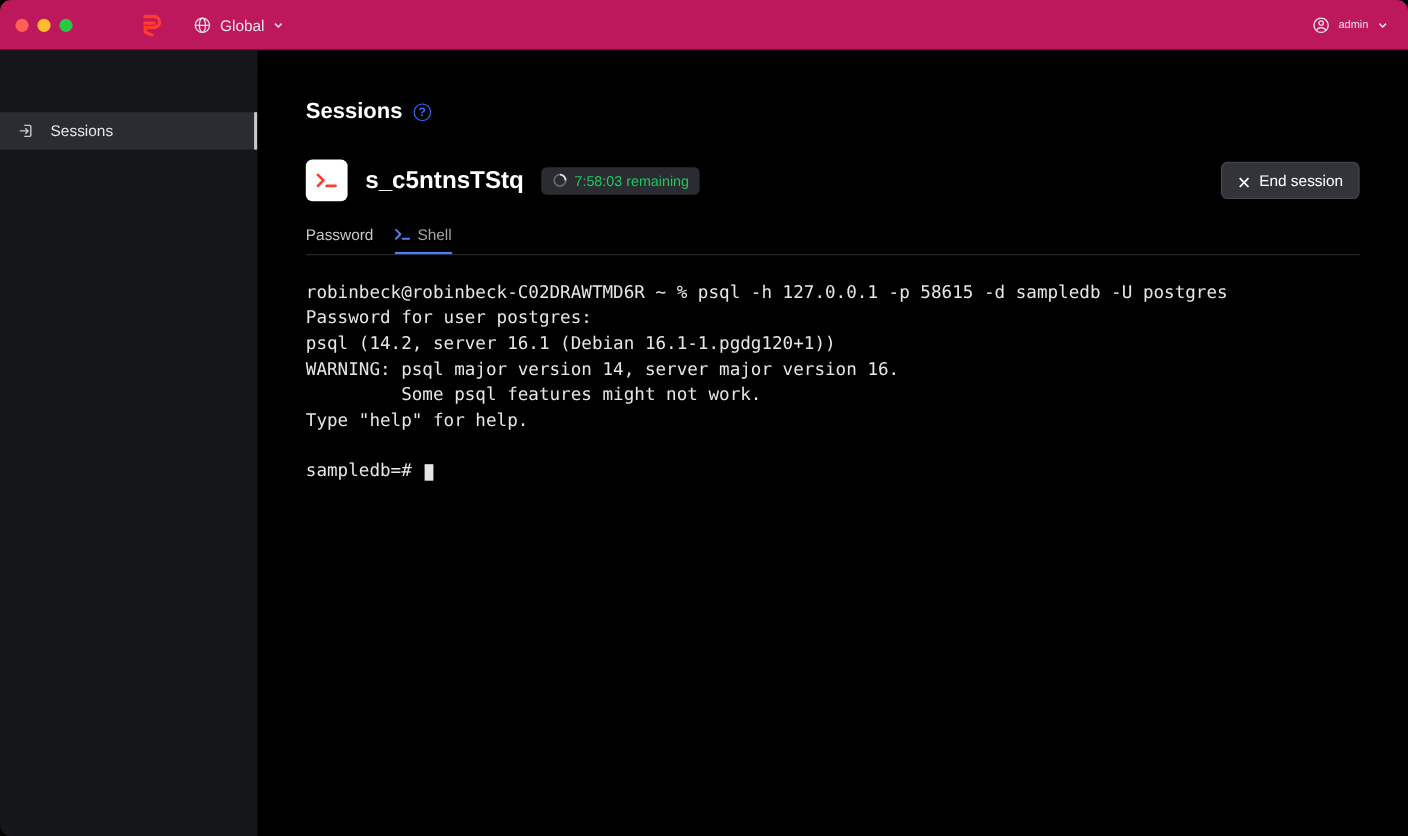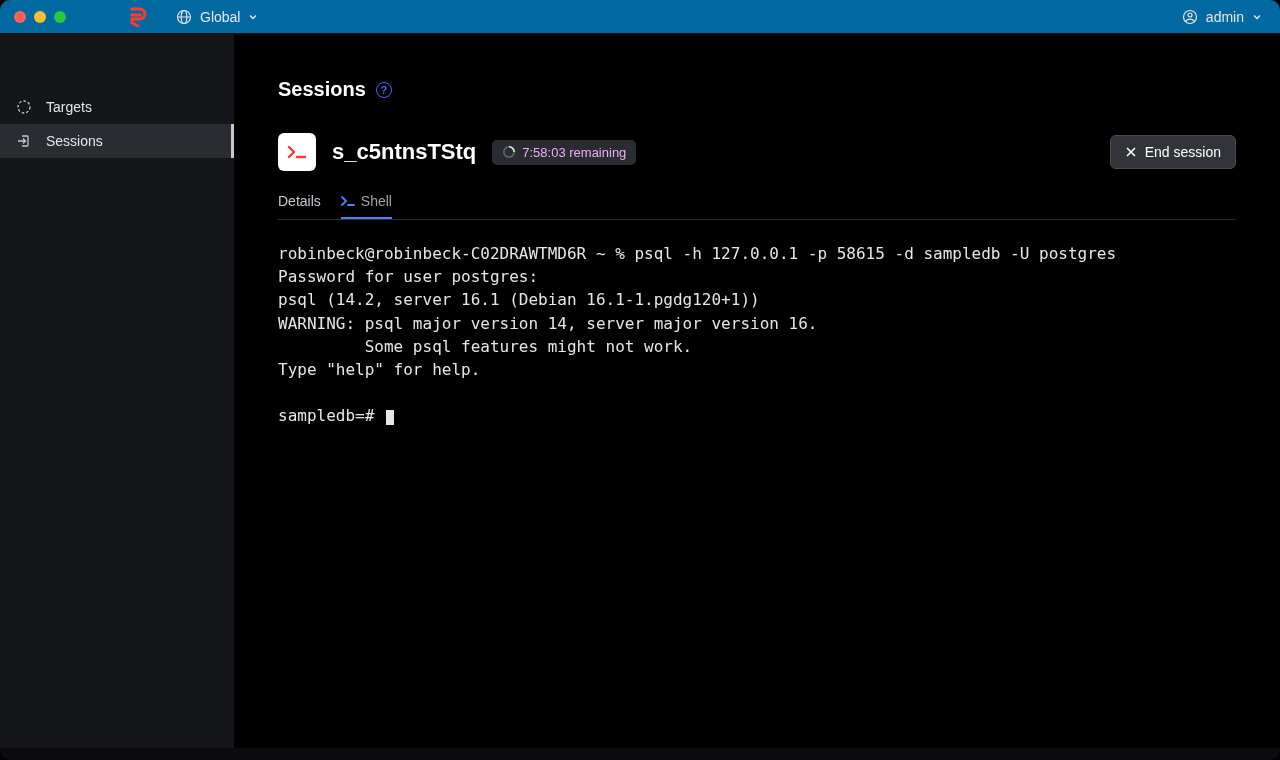--- a/index.html
+++ b/index.html
@@ -12,43 +12,43 @@
     }
     .window {
       width: 1280px;
       height: 760px;
       background: #0b0b0d;
       border-radius: 10px;
       overflow: hidden;
       position: relative;
     }
     .titlebar {
-      height: 34px;
-      background: #0369a1;
+      height: 46px;
+      background: #be185d;
       display: flex;
       align-items: center;
       padding: 0 14px;
       border-bottom: 1px solid #111;
     }
     .traffic-lights { display: flex; gap: 8px; margin-right: 20px; }
     .traffic-light { width: 12px; height: 12px; border-radius: 50%; }
     .tl-red { background: #ff5f57; }
     .tl-yellow { background: #febc2e; }
     .tl-green { background: #28c840; }
     .logo {
       width: 18px; height: 20px; margin-left: 44px; margin-right: 28px;
     }
     .scope-switcher {
       display: flex; align-items: center; gap: 8px; color: #e6e6e9;
       font-size: 14px; cursor: pointer;
     }
     .spacer { flex: 1; }
     .user-menu {
       display: flex; align-items: center; gap: 8px; color: #e6e6e9;
-      font-size: 14px; cursor: pointer; margin-right: 4px;
+      font-size: 10px; cursor: pointer; margin-right: 4px;
     }
     .body-row { display: flex; height: calc(760px - 46px); }
     .sidebar {
       width: 234px; background: #15161a; padding-top: 56px;
     }
     .nav-item {
       display: flex; align-items: center; gap: 14px;
       padding: 9px 16px; color: #e6e6e9; font-size: 14px;
       cursor: pointer;
     }
@@ -73,24 +73,24 @@
       display: flex; align-items: center; gap: 16px; margin-top: 32px;
     }
     .terminal-icon-box {
       width: 38px; height: 38px; background: #fff; border-radius: 6px;
       display: flex; align-items: center; justify-content: center;
     }
     .session-id { font-size: 22px; font-weight: 700; color: #fff; }
     .time-badge {
       display: inline-flex; align-items: center; gap: 6px;
       background: #2a2c31; border-radius: 5px; padding: 5px 10px;
-      font-size: 13px; color: #f0abfc;
+      font-size: 13px; color: #22c55e;
     }
     .end-btn {
-      display: inline-flex; align-items: center; gap: 8px;
+      display: inline-flex; align-items: flex-end; gap: 8px;
       background: #33343a; border: 1px solid #4a4b52; border-radius: 6px;
       padding: 8px 14px; color: #fff; font-size: 14px; cursor: pointer;
     }
     .tabs {
       display: flex; gap: 20px; margin-top: 14px;
       border-bottom: 1px solid #2a2c31;
     }
     .tab {
       padding: 8px 0; font-size: 14px; color: #c7c7ce; cursor: pointer;
       display: flex; align-items: center; gap: 6px;
@@ -141,26 +141,20 @@
       </svg>
       <span>admin</span>
       <svg width="10" height="10" viewBox="0 0 10 10">
         <path d="M2 3.5 L5 6.5 L8 3.5" stroke="#e6e6e9" stroke-width="1.4" fill="none"></path>
       </svg>
     </div>
   </div>
 
   <div class="body-row">
     <div class="sidebar">
-      <div class="nav-item">
-        <svg class="nav-icon icon-svg" viewBox="0 0 16 16">
-          <circle cx="8" cy="8" r="6" stroke="#c7c7ce" stroke-width="1.3" fill="none" stroke-dasharray="2.5 2"></circle>
-        </svg>
-        <span>Targets</span>
-      </div>
       <div class="nav-item active">
         <svg class="nav-icon icon-svg" viewBox="0 0 16 16">
           <path d="M6 3 h5 a1 1 0 0 1 1 1 v8 a1 1 0 0 1 -1 1 h-5" stroke="#c7c7ce" stroke-width="1.3" fill="none"></path>
           <path d="M2 8 h7 M7 5.5 l2.5 2.5 l-2.5 2.5" stroke="#c7c7ce" stroke-width="1.3" fill="none"></path>
         </svg>
         <span>Sessions</span>
       </div>
     </div>
 
     <div class="main">
@@ -188,21 +182,21 @@
         <button class="end-btn">
           <svg width="12" height="12" viewBox="0 0 12 12">
             <path d="M2 2 l8 8 M10 2 l-8 8" stroke="#fff" stroke-width="1.6"></path>
           </svg>
           <span>End session</span>
         </button>
       </div>
 
       <div class="tabs">
         <div class="tab">
-          <span>Details</span>
+          <span>Password</span>
         </div>
         <div class="tab active">
           <svg width="14" height="12" viewBox="0 0 14 12">
             <path d="M1 2 l4 4 l-4 4" stroke="#4f7dff" stroke-width="1.8" fill="none" stroke-linecap="round" stroke-linejoin="round"></path>
             <line x1="7" y1="10" x2="13" y2="10" stroke="#4f7dff" stroke-width="1.8" stroke-linecap="round"></line>
           </svg>
           <span>Shell</span>
         </div>
       </div>
 

